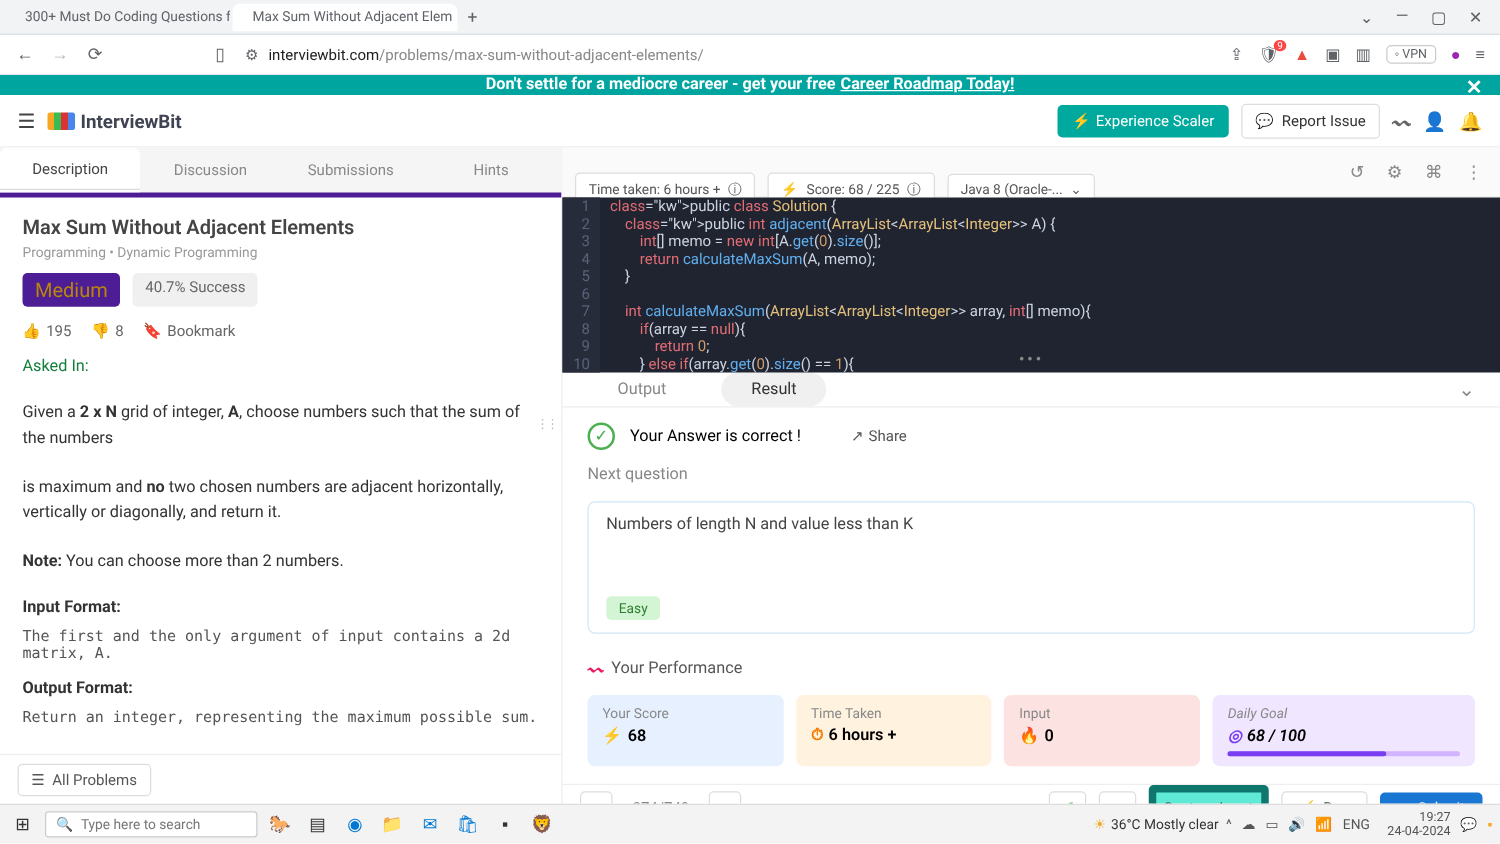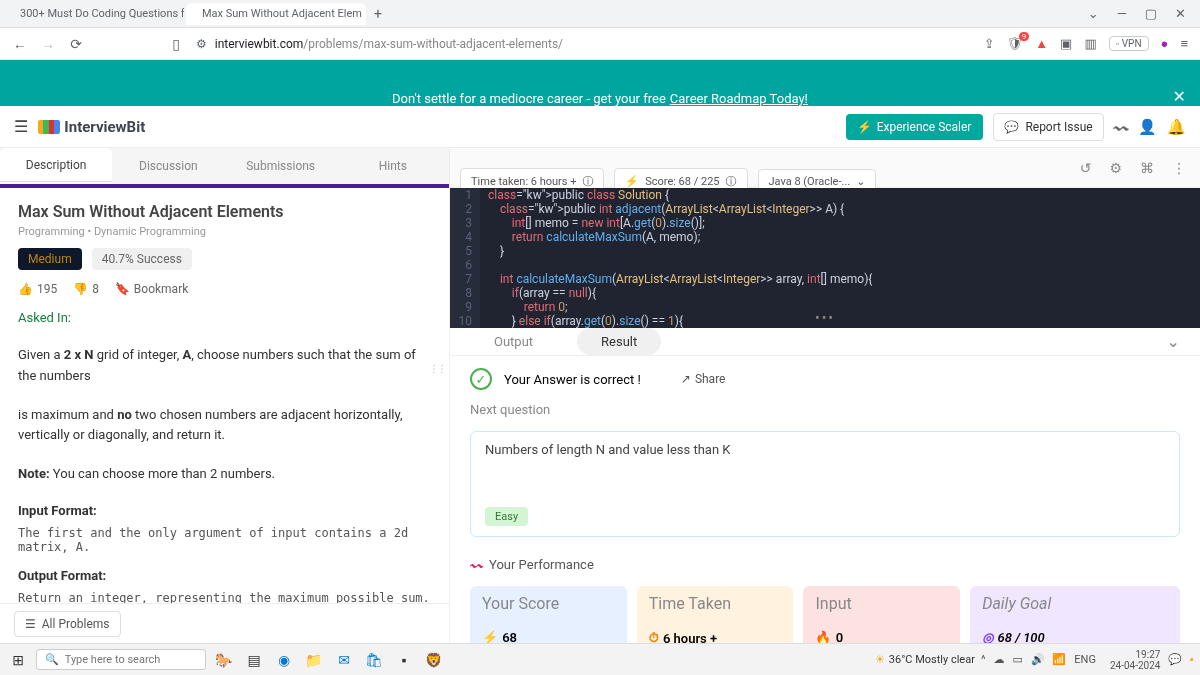--- a/index.html
+++ b/index.html
@@ -17,21 +17,21 @@
 .nav-ic { width: 16px; color: #5f6368; font-size: 14px; text-align: center; }
 .addr-bar { flex: 1; display: flex; align-items: center; font-size: 12px; color: #5f6368; gap: 8px; }
 .addr-bar .host { color: #202124; }
 .addr-bar .path { color: #888; }
 .addr-icons { display: flex; gap: 12px; align-items: center; color: #5f6368; font-size: 13px; }
 .vpn-pill { border: 1px solid #ccc; border-radius: 4px; padding: 1px 6px; font-size: 10px; }
 .shield-badge { position: relative; }
 .shield-badge .dot { position: absolute; top: -4px; right: -6px; background: #f44; color: #fff; border-radius: 8px; font-size: 8px; padding: 0 3px; }
 
 
-.promo { height: 46px; background: #00a5a0; color: #fff; display: flex; align-items: flex-end; justify-content: center; font-size: 13px; position: relative; }
+.promo { height: 16px; background: #00a5a0; color: #fff; display: flex; align-items: flex-start; justify-content: center; font-size: 13px; position: relative; font-weight: bold; }
 .promo a { color: #fff; text-decoration: underline; margin-left: 4px; }
 .promo .x { position: absolute; right: 14px; font-size: 16px; }
 
 
 .app-hdr { height: 42px; display: flex; align-items: center; padding: 0 14px; gap: 10px; border-bottom: 1px solid #eee; }
 .hamb { font-size: 16px; color: #444; }
 .logo { display: flex; align-items: center; gap: 4px; }
 .logo-dots { width: 22px; height: 14px; background: linear-gradient(90deg,#f6a623 0 25%,#3cba54 25% 50%,#db3236 50% 75%,#4885ed 75% 100%); border-radius: 2px; }
 .logo-text { font-weight: 700; color: #404452; font-size: 15px; }
 .hdr-spacer { flex: 1; }
@@ -45,21 +45,21 @@
 
 
 .ltabs { height: 40px; display: flex; align-items: center; background: #f5f5f5; border-bottom: 4px solid #4c1d95; }
 .ltab { flex: 1; text-align: center; font-size: 12px; color: #888; padding: 10px 0; }
 .ltab.active { background: #fff; color: #444; border-bottom: 2px solid transparent; border-radius: 6px 6px 0 0; box-shadow: 0 -1px 0 #ddd inset; }
 
 .lcontent { flex: 1; overflow: auto; padding: 14px 18px; font-size: 13px; color: #333; position: relative; }
 .ptitle { font-size: 16px; font-weight: 600; margin-bottom: 4px; color: #444; }
 .crumbs { font-size: 11px; color: #999; margin-bottom: 10px; }
 .badges { display: flex; gap: 10px; margin-bottom: 12px; }
-.badge-med { background: #0f172a; color: #b8860b; padding: 4px 10px; border-radius: 4px; font-size: 12px; }
+.badge-med { background: #4c1d95; color: #b8860b; padding: 4px 10px; border-radius: 4px; font-size: 16px; }
 .badge-succ { background: #f0f0f0; color: #666; padding: 4px 10px; border-radius: 4px; font-size: 12px; }
 .stats-row { display: flex; gap: 16px; align-items: center; font-size: 12px; color: #666; margin-bottom: 14px; }
 .stats-row span { display: flex; align-items: center; gap: 4px; }
 .asked { font-size: 13px; color: #15803d; margin-bottom: 20px; }
 .desc-p { margin-bottom: 18px; line-height: 1.6; }
 .desc-h { font-weight: 700; margin-bottom: 8px; }
 .mono-line { font-family: ui-monospace, Menlo, monospace; font-size: 12px; color: #555; margin-bottom: 14px; white-space: pre-wrap; }
 
 .lfoot { height: 40px; border-top: 1px solid #eee; display: flex; align-items: center; padding: 0 14px; }
 .allprob { border: 1px solid #ddd; border-radius: 4px; padding: 5px 10px; font-size: 12px; color: #555; display: flex; align-items: center; gap: 6px; }
@@ -94,21 +94,21 @@
 .share-lnk { color: #555; display: flex; align-items: center; gap: 4px; font-size: 12px; }
 
 .next-q { padding: 0 20px 10px; font-size: 13px; color: #888; }
 .next-card { margin: 4px 20px 14px; border: 1px solid #cfe8f7; border-radius: 6px; padding: 10px 14px; }
 .next-card .tt { font-size: 13px; color: #444; margin-bottom: 8px; }
 .easy-badge { display: inline-block; background: #d4f5d4; color: #2e7d32; padding: 3px 10px; border-radius: 4px; font-size: 11px; margin-top: 42px; }
 
 .perf-h { padding: 4px 20px; font-size: 13px; color: #555; display: flex; align-items: center; gap: 6px; }
 .perf-grid { display: flex; gap: 10px; padding: 8px 20px 14px; }
 .perf-card { flex: 1; border-radius: 6px; padding: 8px 12px; }
-.perf-card .lbl { font-size: 16px; color: #888; margin-bottom: 17px; }
+.perf-card .lbl { font-size: 11px; color: #888; margin-bottom: 4px; }
 .perf-card .val { font-size: 13px; font-weight: 600; display: flex; align-items: center; gap: 4px; }
 .pc-score { background: #e6f0ff; }
 .pc-time { background: #fff3e0; }
 .pc-streak { background: #fde2e2; }
 .pc-goal { background: #f0e6ff; flex: 1.4; font-style: italic; }
 .goal-bar { height: 4px; background: #d1b3ff; border-radius: 2px; margin-top: 4px; position: relative; }
 .goal-bar::after { content: ''; position: absolute; left: 0; top: 0; height: 100%; width: 68%; background: #7b3ff2; border-radius: 2px; }
 
 .rfoot { height: 40px; border-top: 1px solid #eee; display: flex; align-items: center; padding: 0 14px; gap: 10px; }
 .pg-btn { width: 26px; height: 26px; border: 1px solid #ddd; border-radius: 4px; display: flex; align-items: center; justify-content: center; font-size: 12px; color: #666; }

